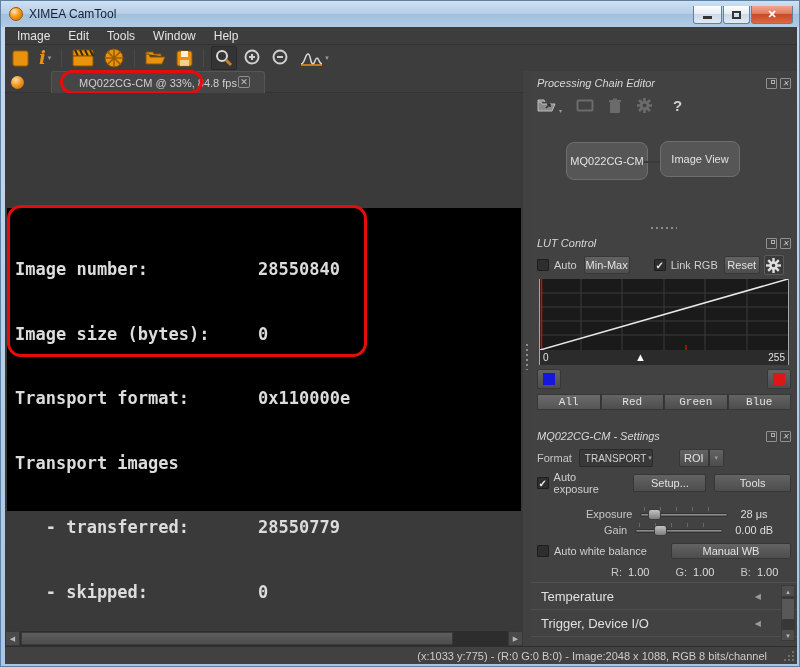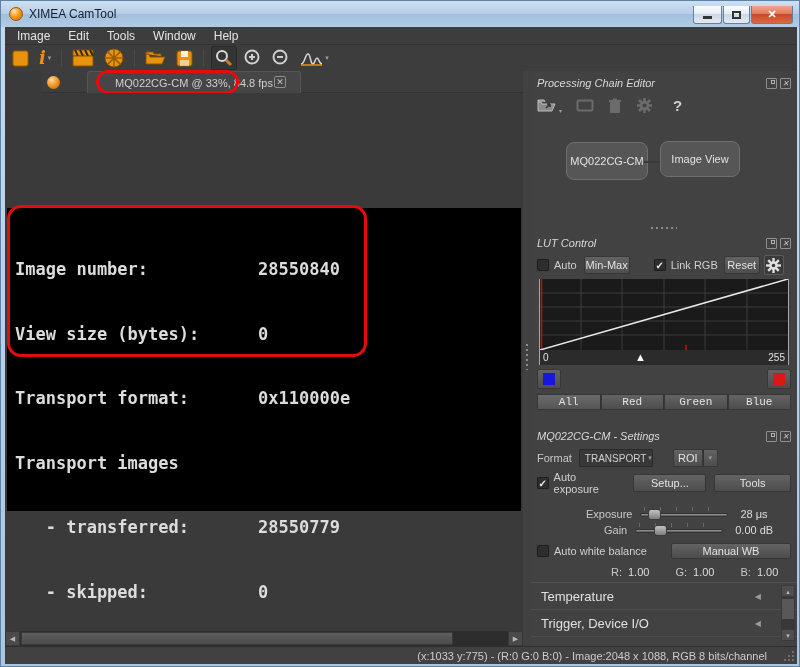--- a/index.html
+++ b/index.html
@@ -33,21 +33,21 @@
   .toolbar { position:absolute; left:4px; top:44px; width:792px; height:26px;
     background:#3d3d3d; display:flex; align-items:center; padding-left:4px; gap:4px; }
   .tb-sep { width:1px; height:18px; background:#2c2c2c; border-right:1px solid #4a4a4a; margin:0 3px; }
   .tb-btn { display:flex; align-items:center; justify-content:center; height:24px; padding:0 3px; }
   .tb-pressed { background:#343434; border:1px solid #2a2a2a; border-radius:2px; }
   .info-i { font-family:"DejaVu Serif", serif; font-style:italic; font-weight:bold;
     color:#e8920e; font-size:18px; line-height:18px; }
   .caret { color:#9a9a9a; font-size:7px; margin-left:2px; }
   
   .main { position:absolute; left:4px; top:70px; width:792px; height:575px; display:flex; background:#3a3a3a; }
-  .left-col { width:518px; position:relative;padding-left:36px; }
+  .left-col { width:518px; position:relative; }
   .v-split { width:8px; background:#414141; position:relative; }
   .v-split .dots { position:absolute; left:3px; top:273px; width:2px; height:26px;
     background:repeating-linear-gradient(180deg,#8b8b8b 0 2px,transparent 2px 5px); }
   .dock { width:266px; background:#424242; position:relative; display:flex; flex-direction:column; }
   
   .tabbar { position:relative; height:22px; background:#3d3d3d; border-bottom:1px solid #333; }
   .rec-dot { position:absolute; left:6px; top:5px; width:13px; height:13px; border-radius:50%;
     background:radial-gradient(circle at 35% 30%, #ffce8a 8%, #ef9420 50%, #b95f00 100%); }
   .tab { position:absolute; left:46px; top:0; width:214px; height:22px; background:#464646;
     border:1px solid #555; border-bottom:none; border-radius:3px 3px 0 0;
@@ -244,21 +244,21 @@
           <span class="tab-label">MQ022CG-CM @ 33%, 84.8 fps</span>
           <span class="tab-close">✕</span>
         </div>
         <div class="annot annot-tab"></div>
       </div>
 
       <div class="viewport">
         <div class="cam-image">
           <div class="overlay-text">
             <div><span class="ov-label">Image number:</span><span>28550840</span></div>
-            <div><span class="ov-label">View size (bytes):</span><span>0</span></div>
+            <div><span class="ov-label">Image size (bytes):</span><span>0</span></div>
             <div><span class="ov-label">Transport format:</span><span>0x110000e</span></div>
             <div><span class="ov-label">Transport images</span><span></span></div>
             <div><span class="ov-label">   - transferred:</span><span>28550779</span></div>
             <div><span class="ov-label">   - skipped:</span><span>0</span></div>
           </div>
         </div>
         <div class="annot annot-text"></div>
 
         <div class="hscroll">
           <div class="hs-btn">◀</div>
@@ -419,21 +419,21 @@
               </div>
             <div class="p-icon">✕</div>
           </div>
         </div>
         <div class="row" style="top:24px; height:20px;">
           <span class="lbl">Format</span>
           <div class="dropdown" style="width:74px; margin-left:7px;">
             <span>TRANSPORT</span>
               <span class="caret">▾</span>
           </div>
-          <div class="btn" style="width:30px; height:18px; margin-left:20px; border-radius:2px 0 0 2px;">
+          <div class="btn" style="width:30px; height:18px; margin-left:26px; border-radius:2px 0 0 2px;">
               <span>ROI</span>
             </div>
           <div class="btn" style="width:15px; height:18px; border-left:1px solid #333; border-radius:0 2px 2px 0;">
               <span class="caret" style="margin:0;">▾</span>
             </div>
         </div>
         <div class="row" style="top:50px; height:18px;">
           <div class="checkbox">✓</div>
           <span class="cb-label">Auto exposure</span>
           <div class="btn" style="width:76px; height:18px; margin-left:12px;">

